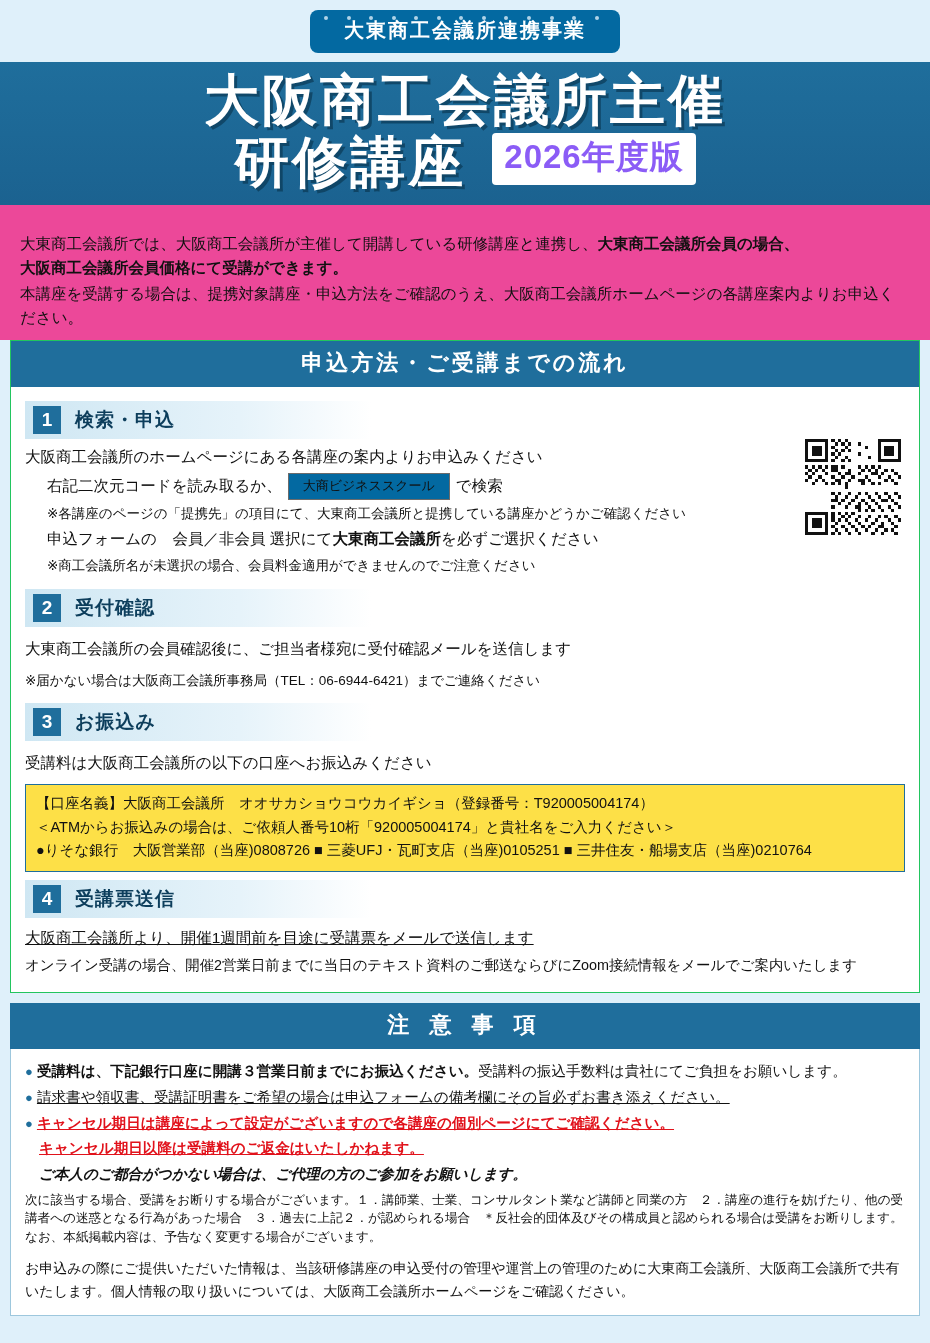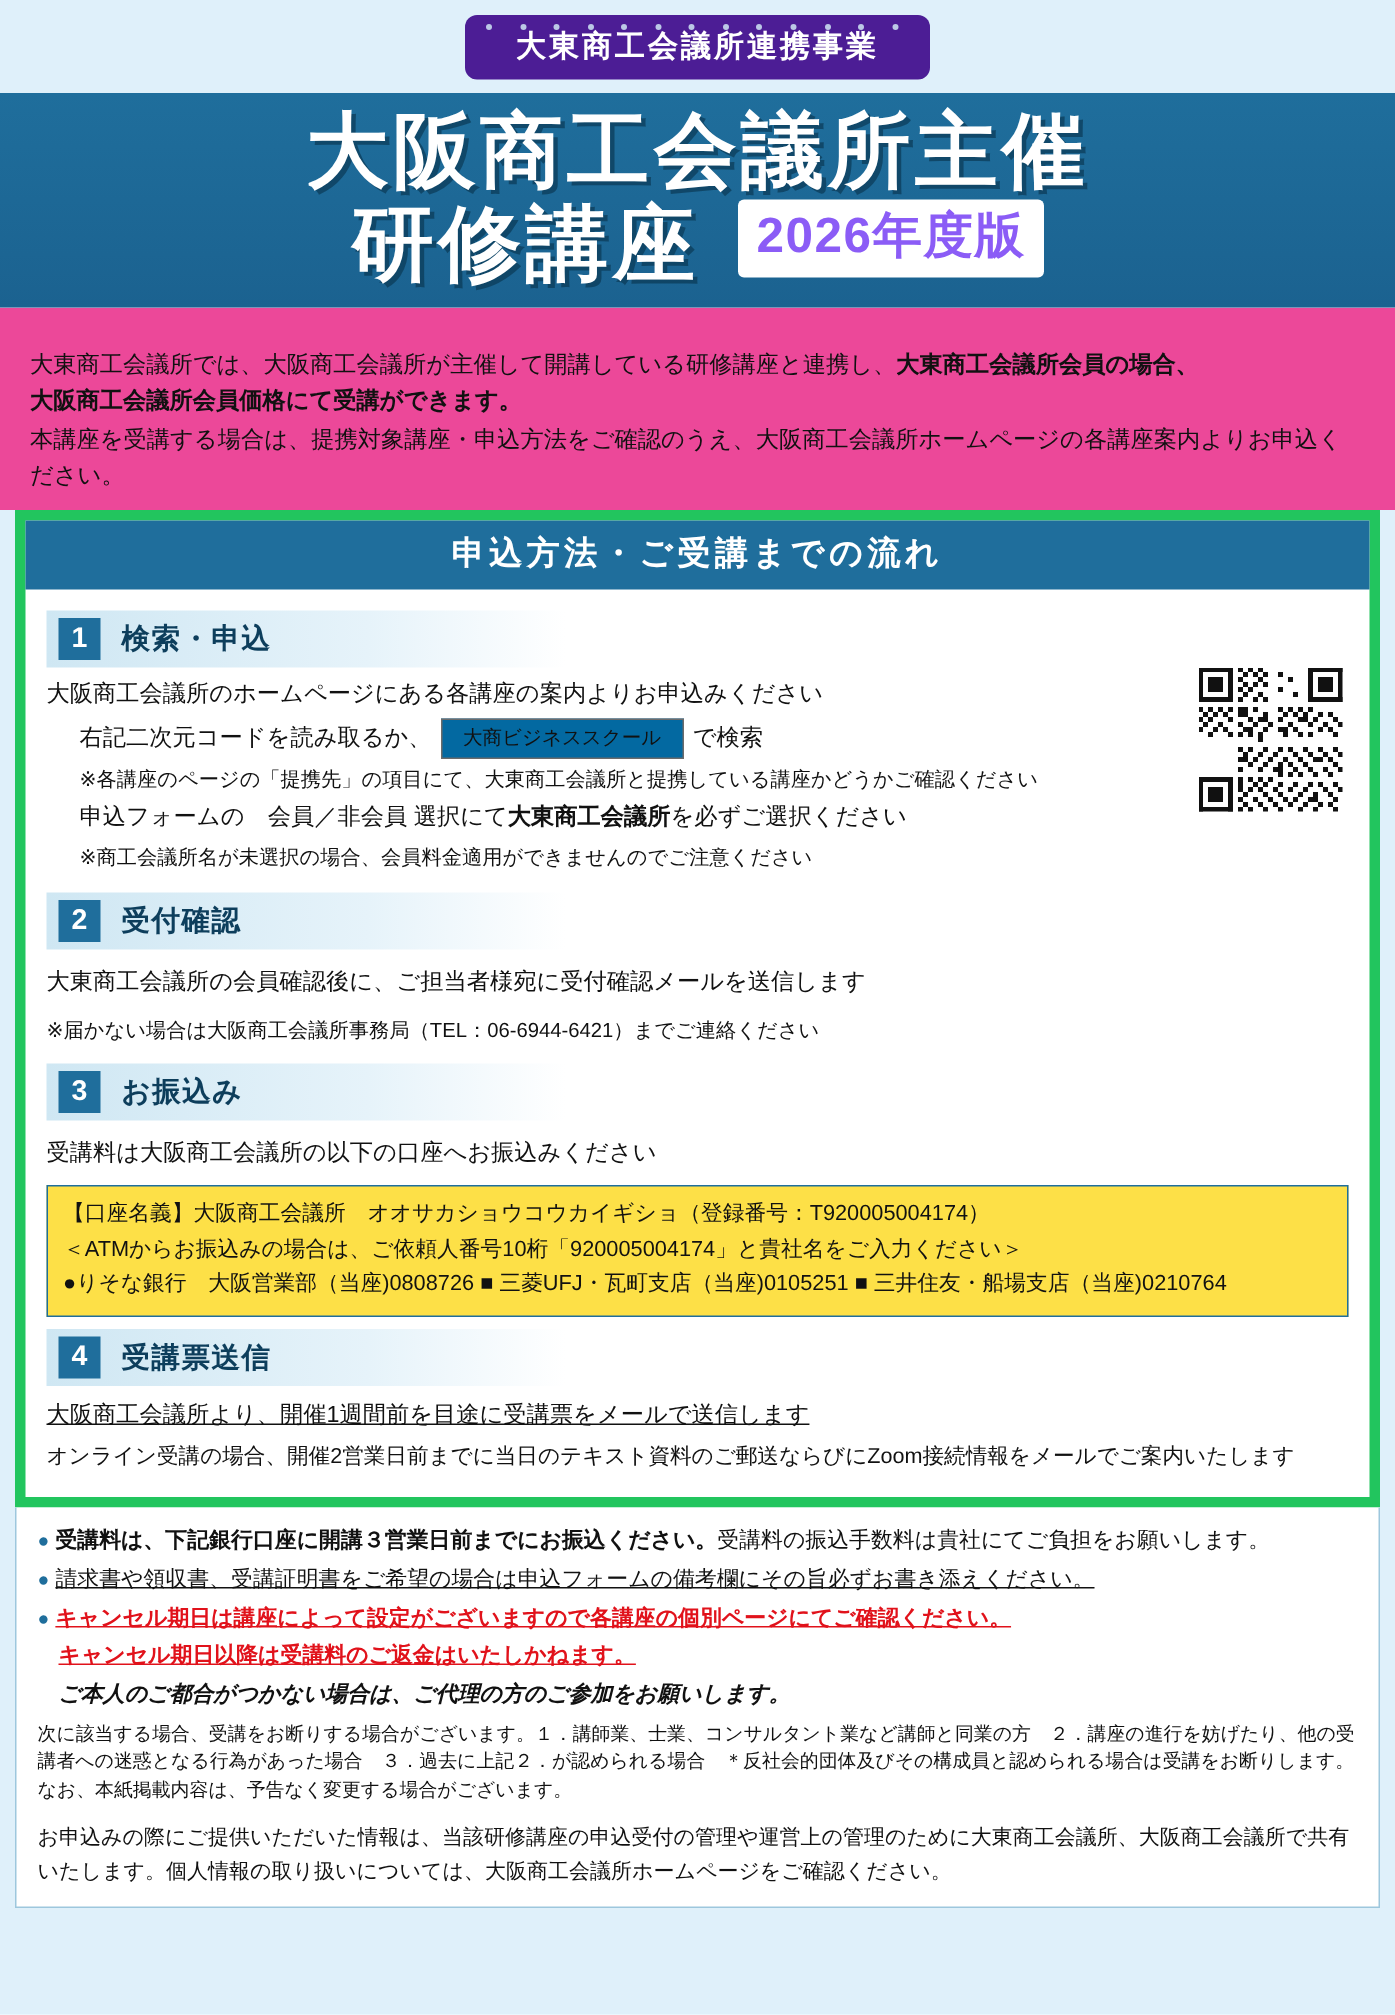--- a/index.html
+++ b/index.html
@@ -9,21 +9,21 @@
     font-family:"Liberation Sans","DejaVu Sans",sans-serif;
     color:#111;
     overflow:hidden;
   }
   .page{position:relative;width:930px;height:1343px;background:#dff0fa;}
 
   
   .hdr{position:relative;background:#dff0fa;padding-top:10px;}
   .ribbon-wrap{display:flex;justify-content:center;}
   .ribbon{
-    background:#4c1d95;color:#ffffff;
+    background:#0369a1;color:#ffffff;
     font-size:20px;font-weight:bold;letter-spacing:2px;
     padding:7px 34px 9px 34px;border-radius:8px;
     position:relative;
     text-align:right;
   }
   .ribbon .dots{position:absolute;top:6px;left:14px;right:14px;height:4px;}
   .ribbon .dots span{
     position:absolute;width:4px;height:4px;border-radius:50%;background:#cfe6f4;opacity:.85;
   }
   .titleband{
@@ -47,21 +47,21 @@
     padding:2px 12px 5px 12px;border-radius:4px;letter-spacing:1px;
     margin-bottom:6px;
   }
 
   
   .intro{padding:27px 20px 10px 20px;background:#ec4899;}
   .intro p{margin:0;font-size:15.5px;line-height:1.55;}
   .intro b{font-weight:bold;}
 
   
-  .sec{margin:0 10px;background:#ffffff;border:7px solid #22c55e;}
+  .sec{margin:0 10px;background:#ffffff;border:1px solid #22c55e;}
   .secbar{
     background:#1f6e9c;color:#fff;text-align:center;
     font-size:22px;font-weight:bold;letter-spacing:3px;
     padding:7px 0 9px 0;
   }
   .secbody{padding:10px 14px 12px 14px;position:relative;}
 
   
   .step{
     display:flex;align-items:center;gap:14px;
@@ -378,20 +378,21 @@
 
       <div class="step" style="margin-top:8px;">
         <div class="stepnum">4</div>
         <div class="steptxt">受講票送信</div>
       </div>
       <div class="line" style="margin-top:8px;text-decoration:underline;">大阪商工会議所より、開催1週間前を目途に受講票をメールで送信します</div>
       <div class="line" style="font-size:14.4px;">オンライン受講の場合、開催2営業日前までに当日のテキスト資料のご郵送ならびにZoom接続情報をメールでご案内いたします</div>
     </div>
   </div>
 
+  <div class="noticebar">注 意 事 項</div>
   <div class="notice">
     <div class="nl">
       <span class="dot">●</span>
       <span class="bold">受講料は、下記銀行口座に開講３営業日前までにお振込ください。</span><span>受講料の振込手数料は貴社にてご負担をお願いします。</span>
     </div>
     <div class="nl">
       <span class="dot">●</span>
       <span class="ul">請求書や領収書、受講証明書をご希望の場合は申込フォームの備考欄にその旨必ずお書き添えください。</span>
     </div>
     <div class="nl">

